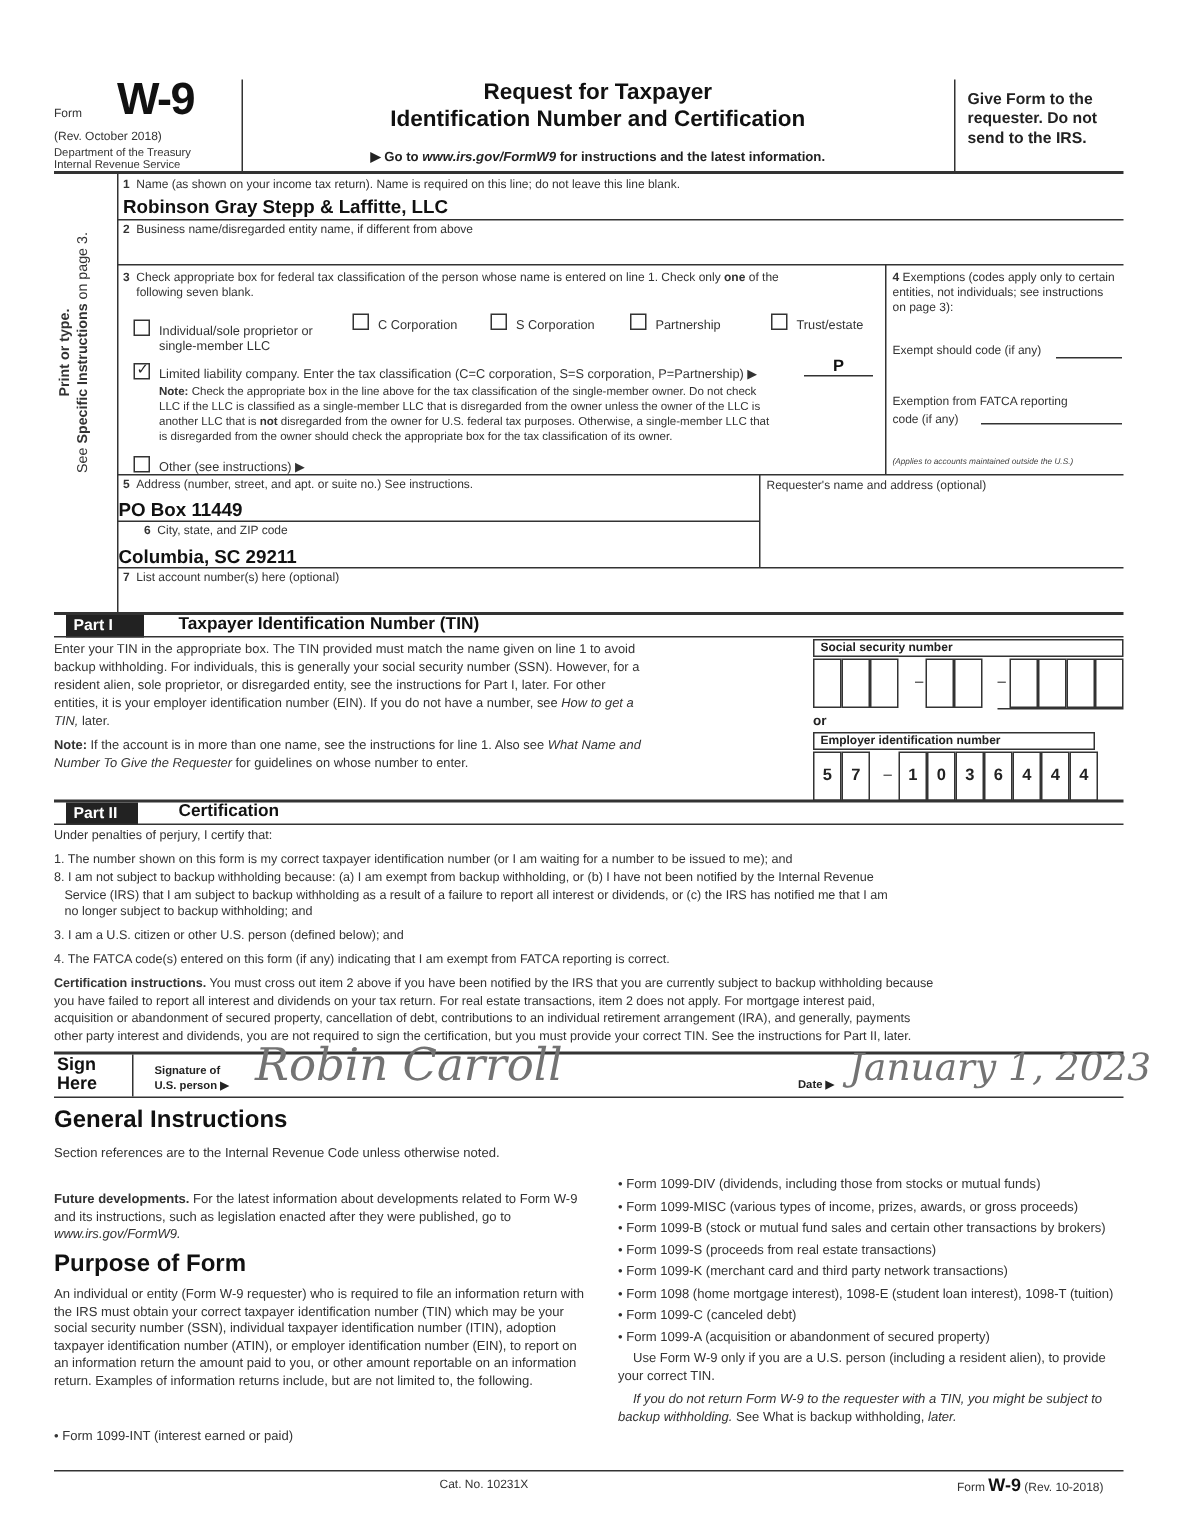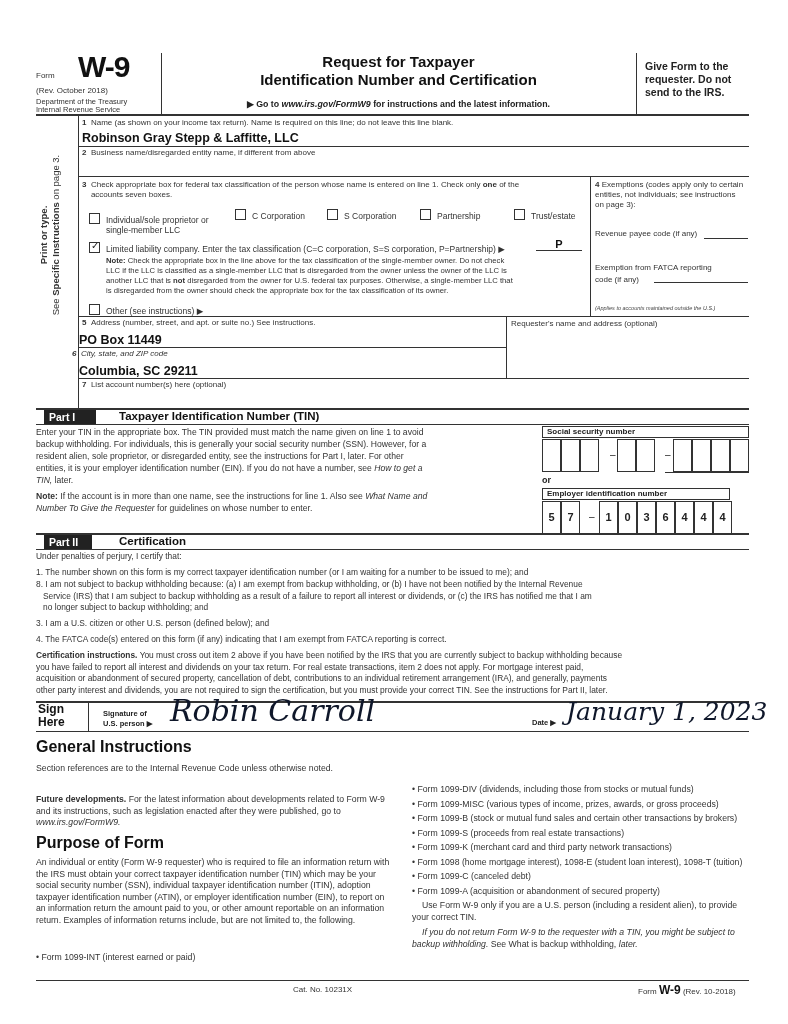--- a/index.html
+++ b/index.html
@@ -14,21 +14,21 @@
   .cb { position: absolute; width: 11px; height: 11px; border: 1px solid #333; background: #fff; }
   .cb.checked::after { content: "✓"; position: absolute; left: 1px; top: -3px; font-size: 10px; color: #222; }
   .cbl { position: absolute; font-size: 8.5px; color: #333; white-space: nowrap; }
   .para { font-size: 8.6px; line-height: 12px; color: #333; }
   .cert { font-size: 8.4px; line-height: 11.5px; color: #333; }
   .gi { font-size: 8.7px; line-height: 11.5px; color: #333; }
   .part-tag { position: absolute; background: #222; color: #fff; font-weight: bold; font-size: 10.5px; padding: 1px 5px; height: 15px; }
   .part-title { position: absolute; font-weight: bold; font-size: 11.5px; color: #111; }
   .digit { position: absolute; border: 1px solid #333; width: 19px; height: 33px; font-size: 11px; font-weight: bold; text-align: center; line-height: 31px; color: #222; }
   .h2 { font-weight: bold; font-size: 16px; color: #111; }
-  .sig { font-family: "DejaVu Serif", serif; font-style: italic; color: #0f172a; }
+  .sig { font-family: "DejaVu Serif", serif; font-style: italic; color: #737373; }
 </style>
 </head>
 <body>
 
 <div class="abs" style="left:36px;top:71px;font-size:8px;color:#333;">Form</div>
 <div class="abs" style="left:78px;top:50px;font-size:30px;font-weight:900;color:#111;letter-spacing:-1px;">W-9</div>
 <div class="abs" style="left:36px;top:86px;font-size:8px;color:#333;">(Rev. October 2018)</div>
 <div class="abs" style="left:36px;top:97px;font-size:7.5px;color:#333;">Department of the Treasury</div>
 <div class="abs" style="left:36px;top:105px;font-size:7.5px;color:#333;">Internal Revenue Service</div>
 <div class="vline" style="left:161px;top:53px;height:62px;"></div>
@@ -56,21 +56,21 @@
 <div class="abs val" style="left:82px;top:131px;">Robinson Gray Stepp &amp; Laffitte, LLC</div>
 <div class="hline" style="left:78px;top:146px;width:671px;"></div>
 
 <div class="abs lbl" style="left:82px;top:148px;">
   <b>2</b>&nbsp;&nbsp;<span>Business name/disregarded entity name, if different from above</span>
 </div>
 <div class="abs val" style="left:82px;top:160px;width:660px;height:14px;"></div>
 <div class="hline" style="left:78px;top:176px;width:671px;"></div>
 
 <div class="abs lbl" style="left:82px;top:180px;width:510px;line-height:10px;">
-  <b>3</b>&nbsp;&nbsp;<span>Check appropriate box for federal tax classification of the person whose name is entered on line 1. Check only </span><b>one</b><span> of the</span><br>&nbsp;&nbsp;&nbsp;&nbsp;<span>accounts seven boxes.</span>
+  <b>3</b>&nbsp;&nbsp;<span>Check appropriate box for federal tax classification of the person whose name is entered on line 1. Check only </span><b>one</b><span> of the</span><br>&nbsp;&nbsp;&nbsp;&nbsp;<span>following seven blank.</span>
 </div>
 
 <div class="cb" style="left:89px;top:213px;"></div>
 <div class="cbl" style="left:106px;top:215px;line-height:10px;"><span>Individual/sole proprietor or</span><br><span>single-member LLC</span></div>
 
 <div class="cb" style="left:235px;top:209px;"></div>
 <div class="cbl" style="left:252px;top:211px;">C Corporation</div>
 
 <div class="cb" style="left:327px;top:209px;"></div>
 <div class="cbl" style="left:344px;top:211px;">S Corporation</div>
@@ -92,39 +92,39 @@
   <span>is disregarded from the owner should check the appropriate box for the tax classification of its owner.</span>
 </div>
 
 <div class="cb" style="left:89px;top:304px;"></div>
 <div class="cbl" style="left:106px;top:306px;">Other (see instructions) ▶</div>
 
 <div class="vline" style="left:590px;top:176px;height:140px;"></div>
 <div class="abs lbl" style="left:595px;top:180px;width:150px;line-height:10px;">
   <b>4</b>&nbsp;<span>Exemptions (codes apply only to certain entities, not individuals; see instructions on page 3):</span>
 </div>
-<div class="abs lbl" style="left:595px;top:229px;">Revenue payee code (if any)</div>
+<div class="abs lbl" style="left:595px;top:229px;">Exempt should code (if any)</div>
 <div class="abs" style="left:704px;top:228px;width:44px;height:11px;border-bottom:1px solid #333;"></div>
 <div class="abs lbl" style="left:595px;top:262px;line-height:12px;">
   <span>Exemption from FATCA reporting</span><br><span>code (if any)</span>
 </div>
 <div class="abs" style="left:654px;top:272px;width:94px;height:11px;border-bottom:1px solid #333;"></div>
 <div class="abs" style="left:595px;top:305px;font-size:5.5px;font-style:italic;color:#444;">(Applies to accounts maintained outside the U.S.)</div>
 
 <div class="hline" style="left:78px;top:316px;width:671px;"></div>
 
 <div class="abs lbl" style="left:82px;top:318px;">
   <b>5</b>&nbsp;&nbsp;<span>Address (number, street, and apt. or suite no.) See instructions.</span>
 </div>
 <div class="abs val" style="left:79px;top:333px;">PO Box 11449</div>
 <div class="hline" style="left:78px;top:347px;width:428px;"></div>
 <div class="vline" style="left:506px;top:316px;height:62px;"></div>
 <div class="abs lbl" style="left:511px;top:319px;">Requester's name and address (optional)</div>
 
-<div class="abs lbl" style="left:72px;top:349px;font-style:italic;">
+<div class="abs lbl" style="left:96px;top:349px;">
   <b>6</b>&nbsp;&nbsp;<span>City, state, and ZIP code</span>
 </div>
 <div class="abs val" style="left:79px;top:364px;">Columbia, SC 29211</div>
 <div class="hline" style="left:78px;top:378px;width:671px;"></div>
 
 <div class="abs lbl" style="left:82px;top:380px;">
   <b>7</b>&nbsp;&nbsp;<span>List account number(s) here (optional)</span>
 </div>
 <div class="abs" style="left:82px;top:392px;width:660px;height:14px;"></div>
 <div class="hline" style="left:36px;top:408px;width:713px;height:2px;"></div>

